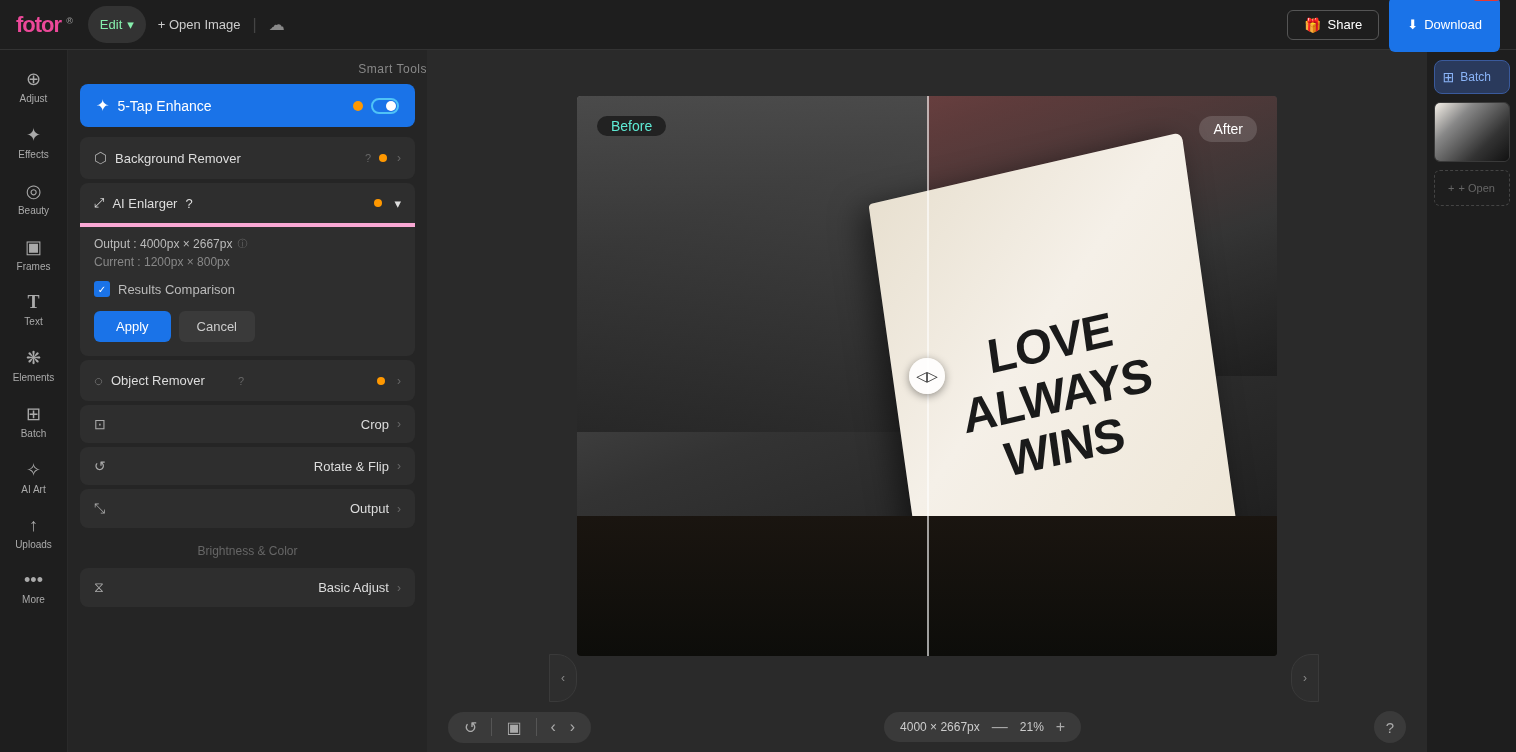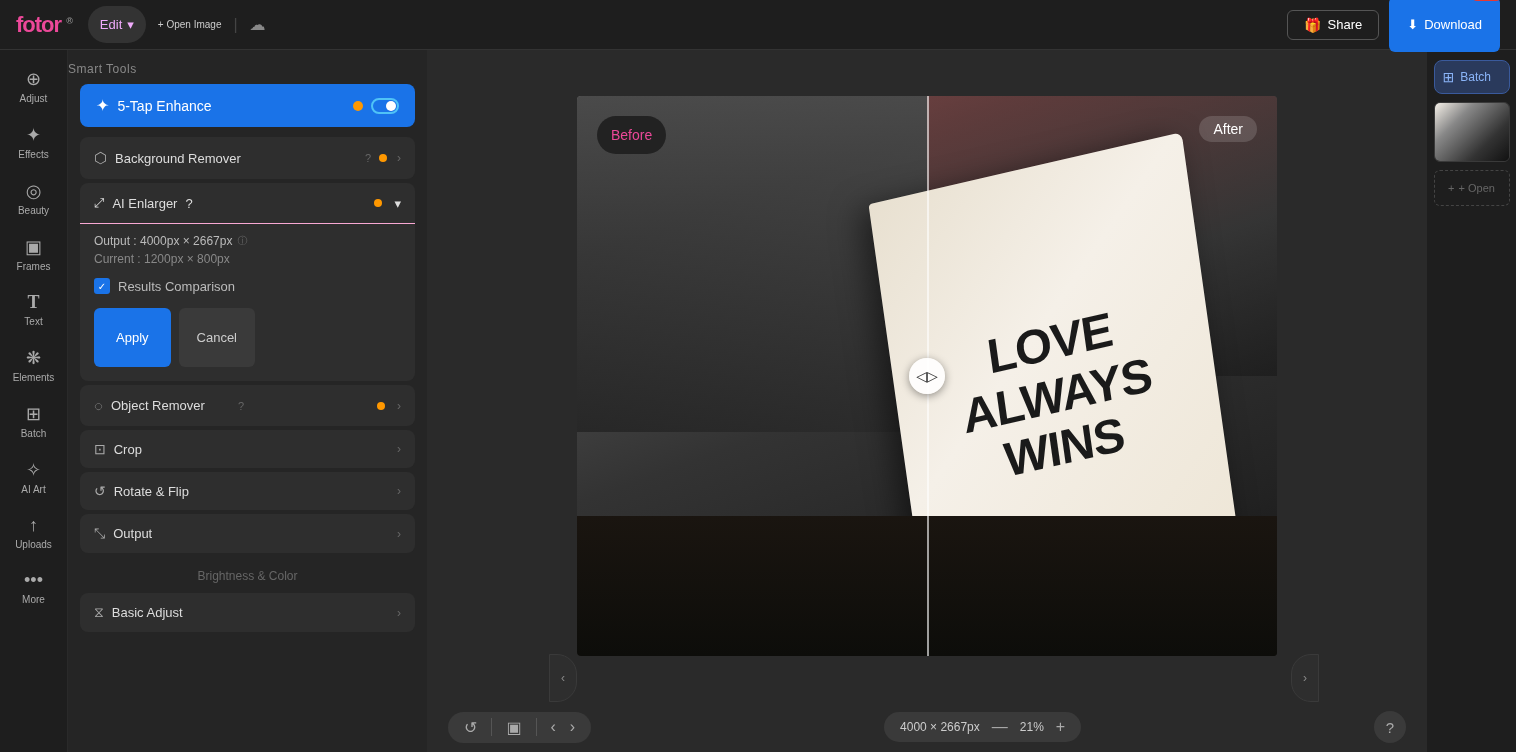--- a/index.html
+++ b/index.html
@@ -29,35 +29,35 @@
       font-size: 22px;
       font-weight: 700;
       color: #fff;
       margin-right: 16px;
       letter-spacing: -1px;
     }
     .topbar-logo span { color: #ec4899; }
     .topbar-edit-btn {
       background: #333;
       border: none;
-      color: #f0abfc;
+      color: #86efac;
       padding: 11px 12px;
       border-radius: 20px;
       cursor: pointer;
       font-size: 13px;
       display: flex;
       align-items: center;
       gap: 5px;
       margin-right: 12px;
     }
     .topbar-open-btn {
       background: none;
       border: none;
       color: #ccc;
-      font-size: 10px;
+      font-size: 13px;
       cursor: pointer;
       display: flex;
       align-items: center;
       gap: 6px;
       margin-right: 12px;
     }
     .topbar-cloud {
       background: none;
       border: none;
       color: #888;
@@ -147,21 +147,21 @@
       flex-direction: column;
       overflow-y: auto;
       flex-shrink: 0;
       border-right: 1px solid #2a2a2a;
     }
     .tools-panel::-webkit-scrollbar { width: 4px; }
     .tools-panel::-webkit-scrollbar-track { background: #252525; }
     .tools-panel::-webkit-scrollbar-thumb { background: #444; border-radius: 2px; }
 
     .panel-section-title {
-      text-align: left;
+      text-align: right;
       font-size: 12px;
       color: #888;
       padding: 12px 0 8px;
       letter-spacing: 0.5px;
     }
 
     
     .one-tap-btn {
       margin: 0 12px 8px;
       background: #1a73e8;
@@ -222,38 +222,38 @@
       padding: 12px 14px;
       display: flex;
       align-items: center;
       cursor: pointer;
       gap: 8px;
       font-size: 13px;
       color: #ddd;
     }
     .ai-enlarger-body {
       padding: 10px 14px 14px;
-      border-top: 1px solid #f9a8d4;
+      border-top: 4px solid #f9a8d4;
     }
     .output-label { font-size: 12px; color: #bbb; margin-bottom: 4px; display: flex; align-items: center; gap: 5px; }
     .output-label .info-icon { color: #666; font-size: 10px; }
     .current-label { font-size: 12px; color: #888; margin-bottom: 12px; }
     .checkbox-row {
       display: flex; align-items: center; gap: 8px;
       margin-bottom: 14px; font-size: 13px; color: #bbb;
     }
     .checkbox-blue {
       width: 16px; height: 16px; background: #1a73e8;
       border-radius: 3px; display: flex; align-items: center; justify-content: center;
       font-size: 10px; color: #fff; flex-shrink: 0;
     }
     .btn-row { display: flex; gap: 8px; }
     .btn-apply {
       background: #1a73e8; border: none; color: #fff;
-      padding: 22px 22px; border-radius: 6px; cursor: pointer; font-size: 13px; font-weight: 500;
+      padding: 8px 22px; border-radius: 6px; cursor: pointer; font-size: 13px; font-weight: 500;
     }
     .btn-cancel {
       background: #3a3a3a; border: none; color: #ccc;
       padding: 8px 18px; border-radius: 6px; cursor: pointer; font-size: 13px;
     }
 
     
     .section-divider {
       text-align: center;
       font-size: 12px;
@@ -268,21 +268,21 @@
       border-radius: 8px;
       padding: 11px 14px;
       display: flex;
       align-items: center;
       cursor: pointer;
       gap: 8px;
       font-size: 13px;
       color: #ddd;
     }
     .size-tool-row .tool-icon { font-size: 14px; color: #aaa; }
-    .size-tool-row .tool-label { flex: 1; }
+    .size-tool-row .tool-label { flex: 1; text-align: right; }
     .size-tool-row .tool-chevron { color: #666; font-size: 12px; }
 
     
     .canvas-area {
       flex: 1;
       background: #2a2a2a;
       display: flex;
       flex-direction: column;
       position: relative;
     }
@@ -297,22 +297,22 @@
     .image-container {
       position: relative;
       width: 700px;
       height: 560px;
     }
     .image-before-label {
       position: absolute;
       top: 20px;
       left: 20px;
       background: #222;
-      color: #ec4899;
-      padding: 11px 14px;
+      color: #5eead4;
+      padding: 2px 14px;
       border-radius: 20px;
       font-size: 14px;
       z-index: 5;
     }
     .image-after-label {
       position: absolute;
       top: 20px;
       right: 20px;
       background: rgba(255,255,255,0.15);
       color: #fff;

